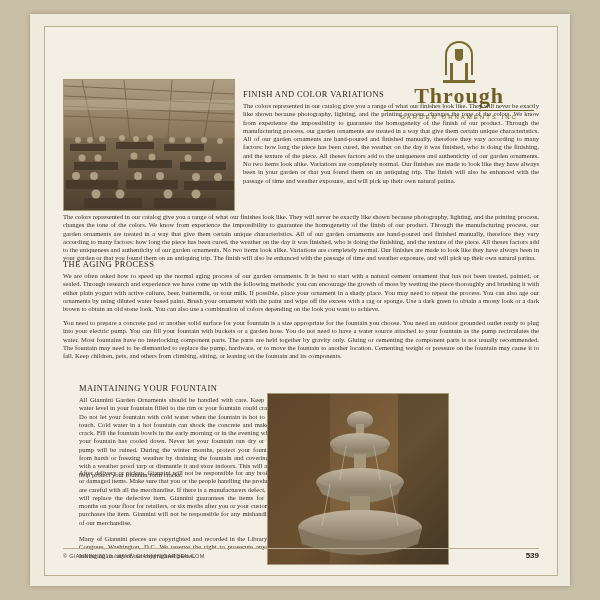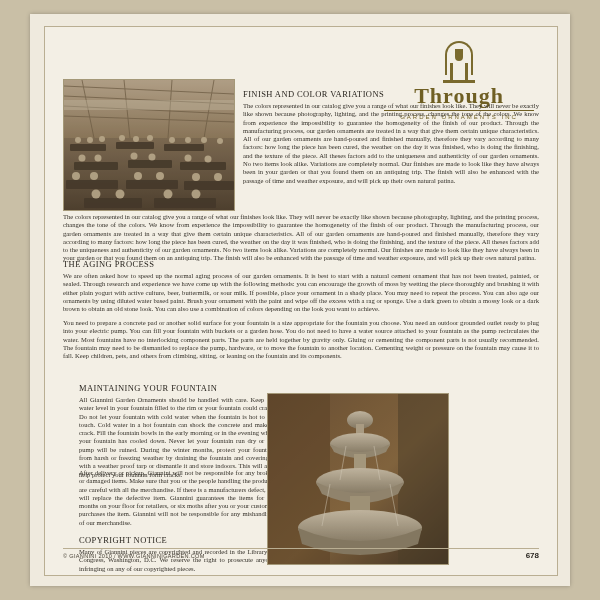--- a/index.html
+++ b/index.html
@@ -299,21 +299,20 @@
     <div class="wrap-left" style="top:356px;">
       <h2 class="sec">MAINTAINING YOUR FOUNTAIN</h2>
       <p class="body">All Giannini Garden Ornaments should be handled with care. Keep the water level in your fountain filled to the rim or your fountain could crack. Do not let your fountain with cold water when the fountain is hot to the touch. Cold water in a hot fountain can shock the concrete and make it crack. Fill the fountain bowls in the early morning or in the evening when your fountain has cooled down. Never let your fountain run dry or the pump will be ruined. During the winter months, protect your fountain from harsh or freezing weather by draining the fountain and covering it with a weather proof tarp or dismantle it and store indoors. This will also help protect your fountain form cracks.</p>
     </div>
 
     <div class="wrap-left" style="top:442px;">
       <p class="body">After delivery or pickup, Giannini will not be responsible for any broken or damaged items. Make sure that you or the people handling the products are careful with all the merchandise. If there is a manufacturers defect, we will replace the defective item. Giannini guarantees the items for six months on your floor for retailers, or six moths after you or your customer purchases the item. Giannini will not be responsible for any mishandling of our merchandise.</p>
     </div>
 
     <div class="wrap-left" style="top:508px;">
-      <h2 class="sec">COPYRIGHT NOTICE</h2>
       <p class="body">Many of Giannini pieces are copyrighted and recorded in the Library of Congress, Washington, D.C. We reserve the right to prosecute anyone infringing on any of our copyrighted pieces.</p>
     </div>
 
     <div class="photo-bottom">
       <svg width="180" height="170" viewBox="0 0 180 170">
         <defs>
           <linearGradient id="bg2" x1="0" y1="0" x2="1" y2="1">
             <stop offset="0%" stop-color="#6e5236"></stop>
             <stop offset="55%" stop-color="#8a6a42"></stop>
             <stop offset="100%" stop-color="#3f3123"></stop>
@@ -341,17 +340,17 @@
           <line x1="106" y1="52" x2="112" y2="86"></line>
           <line x1="62" y1="90" x2="54" y2="132"></line>
           <line x1="122" y1="90" x2="130" y2="132"></line>
         </g>
         <rect x="0" y="0" width="180" height="170" fill="#2e2418" opacity="0.1"></rect>
       </svg>
     </div>
 
     <div class="footer">
       <div class="footer-text">© GIANNINI 2010 / WWW.GIANNINIGARDEN.COM</div>
-      <div class="footer-page">678</div>
+      <div class="footer-page">539</div>
     </div>
 
   </div>
 </div>
 
 </body></html>

